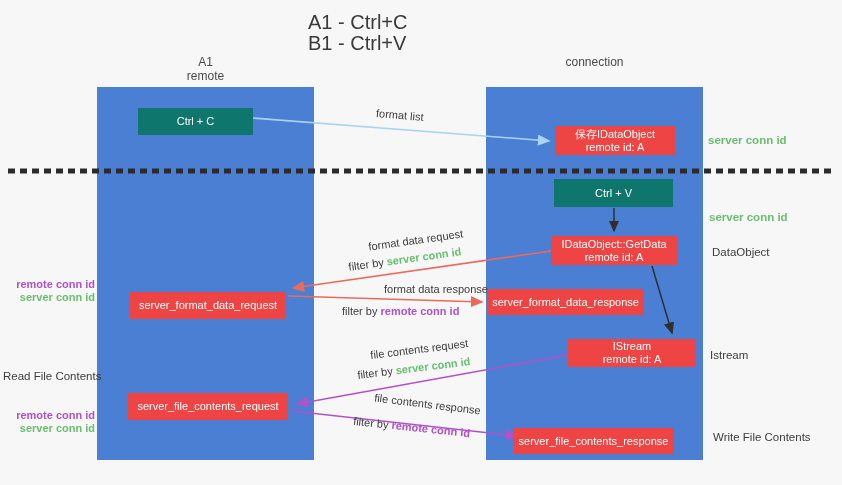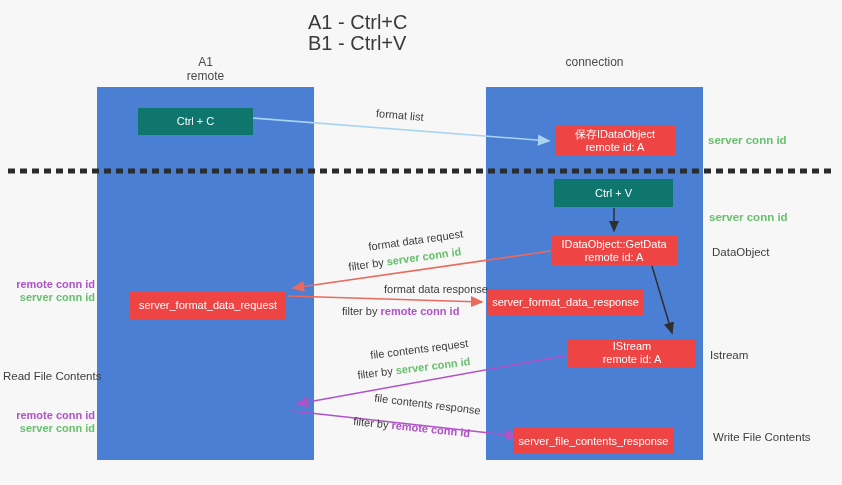--- a/index.html
+++ b/index.html
@@ -105,20 +105,23 @@
 
   <div class="node orange" style="left:487px;top:289px;width:157px;height:26px;">
     <div>server_format_data_response</div>
   </div>
 
   <div class="node orange" style="left:568px;top:339px;width:128px;height:28px;">
     <div>IStream</div>
     <div>remote id: A</div>
   </div>
 
+  <div class="node orange" style="left:128px;top:393px;width:160px;height:27px;">
+    <div>server_file_contents_request</div>
+  </div>
 
   <div class="node orange" style="left:513px;top:428px;width:161px;height:26px;">
     <div>server_file_contents_response</div>
   </div>
 
   <div class="arrow-label" style="left:376px;top:109px;transform:rotate(5deg);">format list</div>
 
   <div class="arrow-label" style="left:368px;top:234px;transform:rotate(-8deg);">format data request</div>
   <div class="arrow-label" style="left:348px;top:253px;transform:rotate(-8deg);">
     <span>filter by </span><span class="green-text">server conn id</span>

